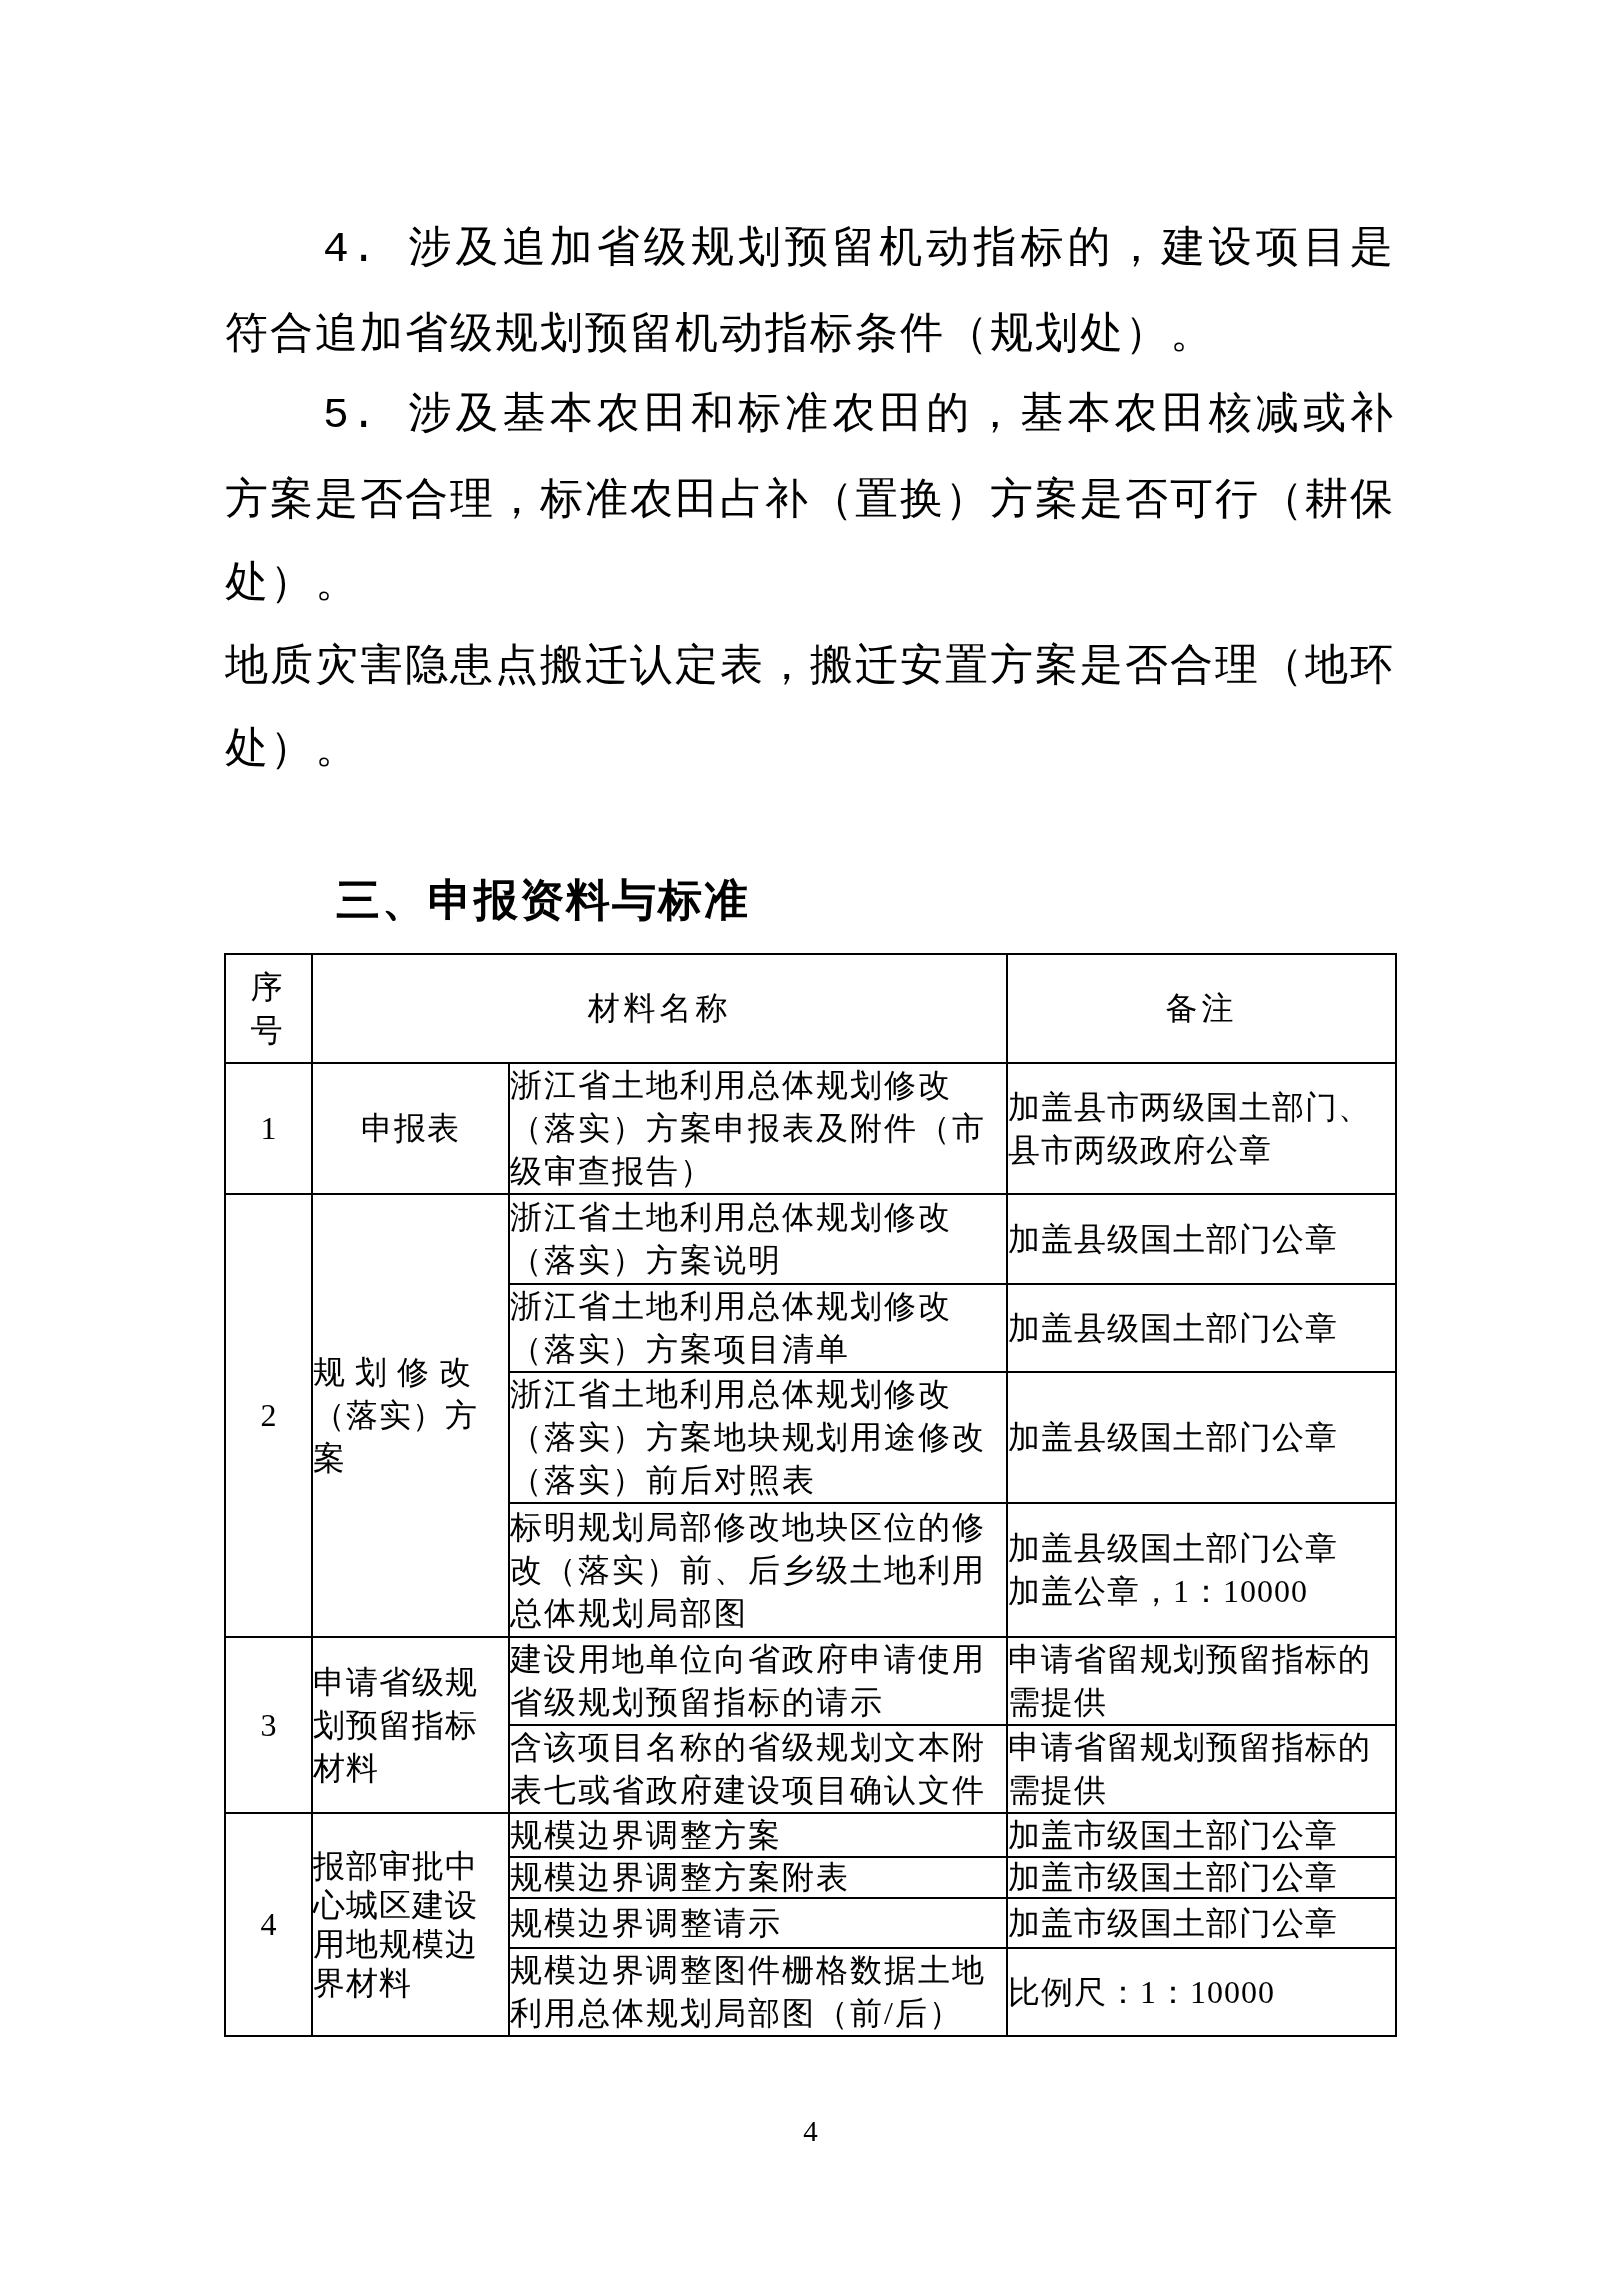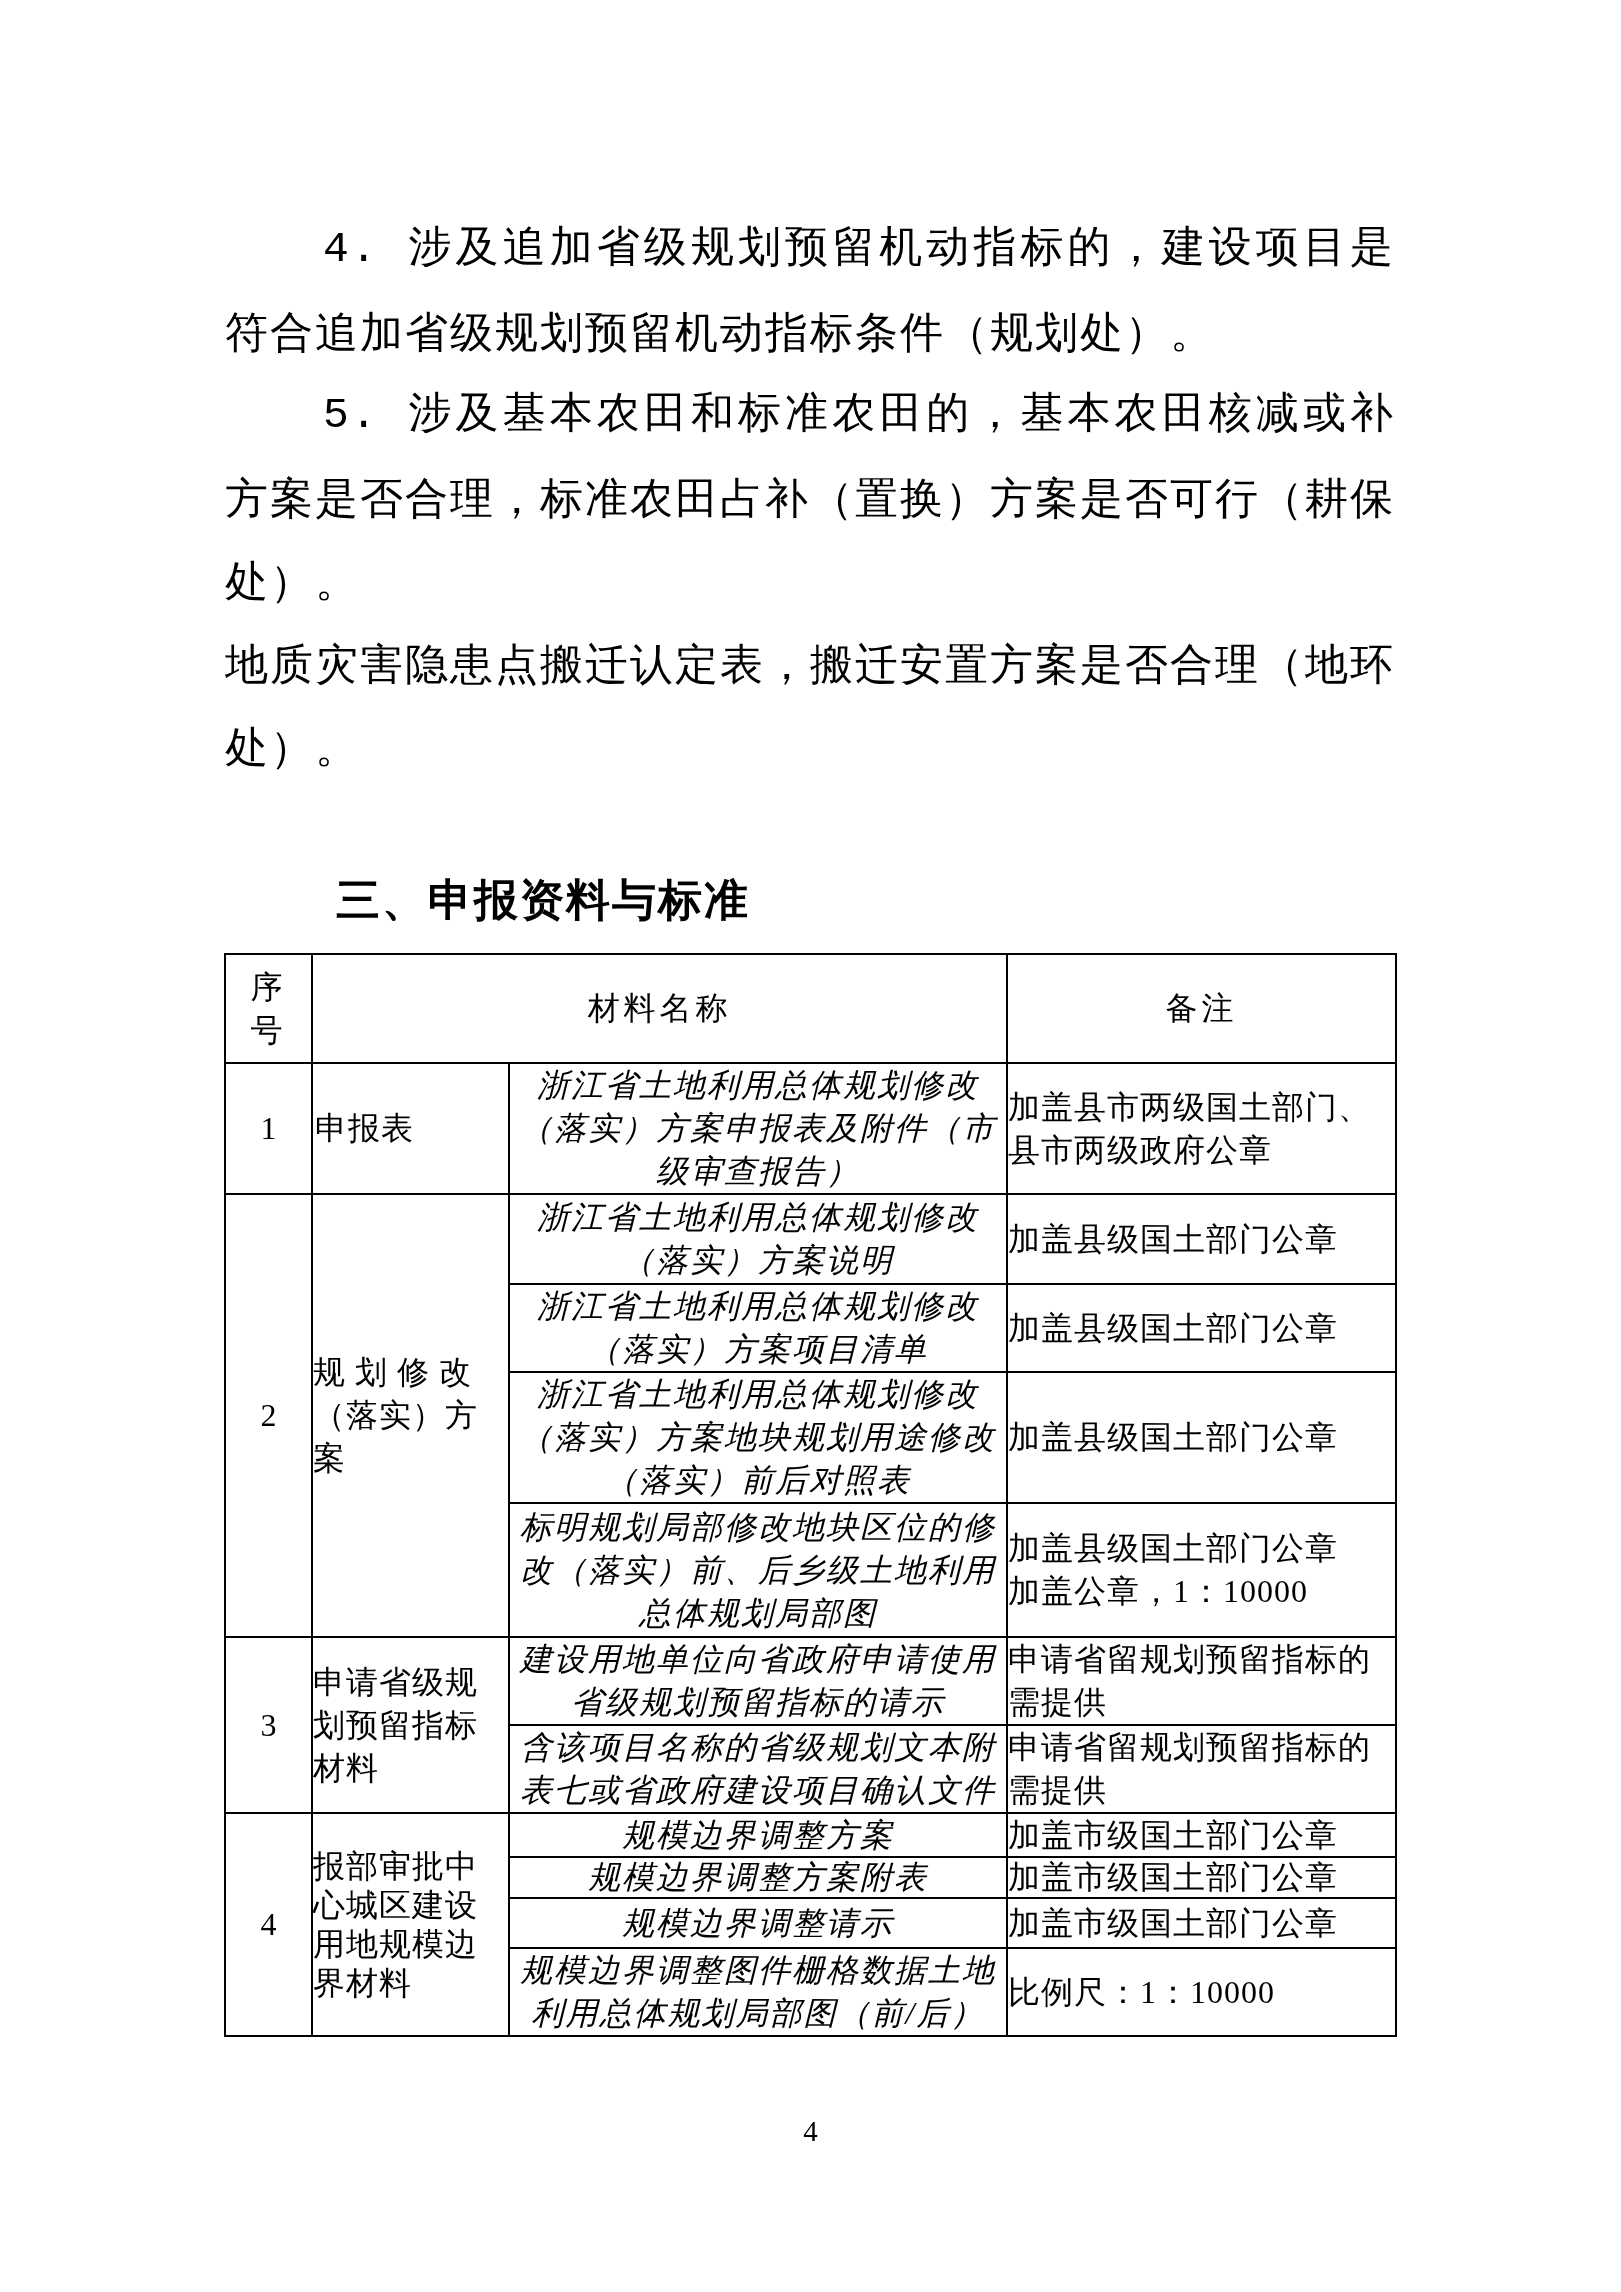--- a/index.html
+++ b/index.html
@@ -42,22 +42,22 @@
   table.mat td,table.mat th{
     border:2px solid #000;
     font-weight:normal;
     font-size:32px;line-height:43px;
     padding:0;vertical-align:middle;
   }
   .pre{white-space:pre-line;}
   th.hx{font-size:33px;letter-spacing:3.9px;text-align:center;line-height:47px;}
   td.idx{text-align:center;font-size:35px;letter-spacing:0;}
   td.cat{text-align:left;padding:2px 3.9px 2px 9.8px;letter-spacing:1px;}
-  td.cat.center{padding:2px 2px;}
-  td.detail{text-align:center;padding:2px 0 2px 13.7px;letter-spacing:2px;font-style:italic;}
+  td.cat.center{text-align:center;padding:2px 2px;}
+  td.detail{text-align:left;padding:2px 0 2px 13.7px;letter-spacing:2px;}
   td.note{text-align:left;padding:2px 3.9px 2px 14.7px;letter-spacing:1px;}
   tr.s td{line-height:39px;}
   td.top{vertical-align:top;padding-top:3.9px;}
   
   .page-num{
     position:absolute;left:0;top:2115px;width:100%;
     text-align:center;font-size:29px;
   }
 </style>
 </head>

